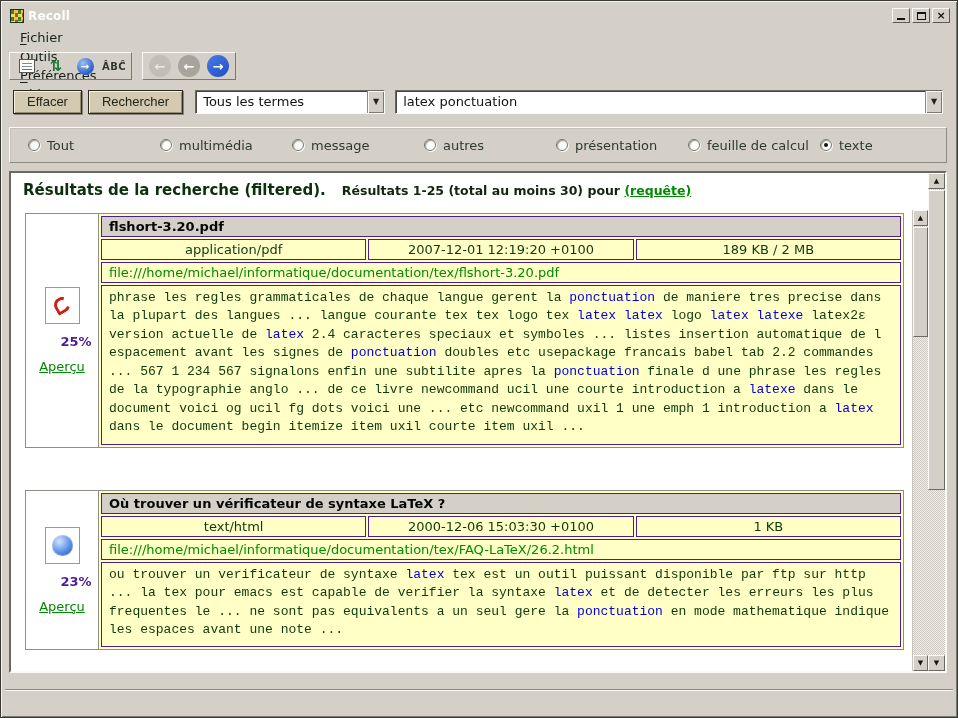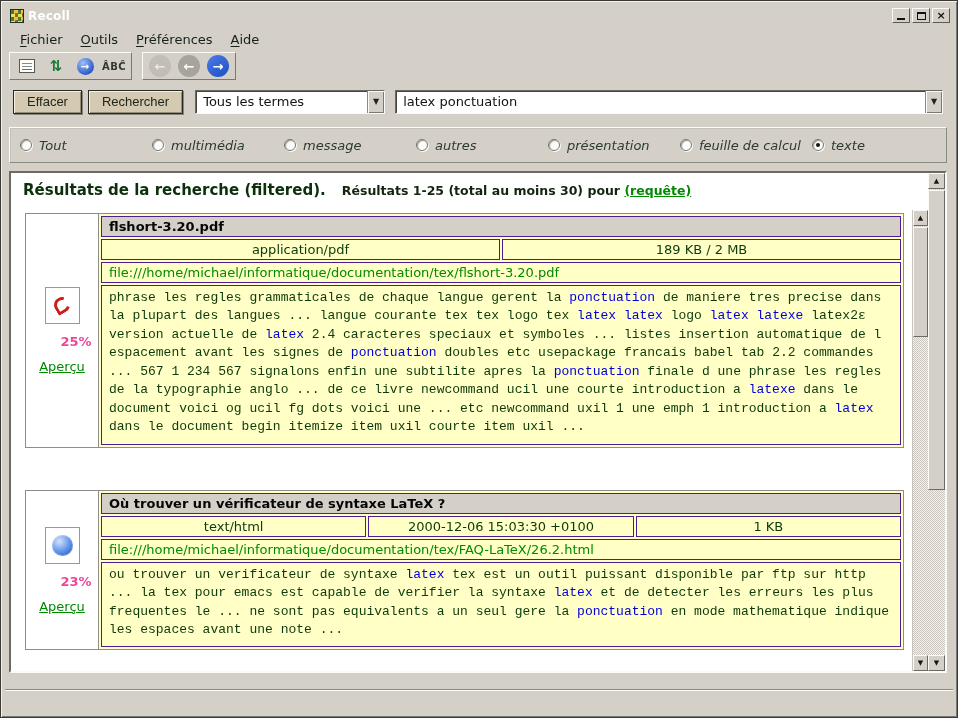--- a/index.html
+++ b/index.html
@@ -28,21 +28,21 @@
   .wbtn {
     width:18px; height:15px; margin-left:2px; background:#d4d0c8;
     border:1px solid; border-color:#fbfaf6 #5a5a52 #5a5a52 #fbfaf6;
     display:flex; align-items:center; justify-content:center;
   }
   .glyph-min { width:8px; height:2px; background:#111; margin-top:7px; }
   .glyph-max { width:9px; height:8px; border:1px solid #111; border-top-width:2px; }
   .glyph-cls { font-size:11px; font-weight:bold; line-height:11px; color:#111; }
 
   
-  .menubar { position:absolute; left:4px; right:4px; top:27px; height:21px; display:flex; align-items:flex-end; padding-left:6px; }
+  .menubar { position:absolute; left:4px; right:4px; top:27px; height:21px; display:flex; align-items:flex-start; padding-left:6px;flex-direction:column; }
   .menu-item { padding:2px 9px; font-size:13px; color:#15201a; }
   .menu-item u { text-underline-offset:2px; }
 
   
   .toolbar { position:absolute; left:8px; top:50px; height:30px; display:flex; align-items:center; }
   .tgroup {
     display:inline-flex; align-items:center; gap:3px; padding:2px 4px; height:28px; margin-right:10px;
     border:1px solid; border-color:#fbfaf6 #7a7a72 #7a7a72 #fbfaf6;
   }
   .tbtn { width:26px; height:24px; display:flex; align-items:center; justify-content:center; }
@@ -81,21 +81,21 @@
     width:17px; background:#d4d0c8; border-left:1px solid #8a8a82;
     box-shadow: inset 1px 1px 0 #fbfaf6, inset -1px -1px 0 #7a7a72;
     display:flex; align-items:center; justify-content:center; font-size:8px; color:#222;
   }
 
   
   .catbar {
     position:absolute; left:8px; right:10px; top:126px; height:36px;
     border:1px solid; border-color:#fbfaf6 #8a8a82 #8a8a82 #fbfaf6;
     box-shadow: inset 1px 1px 0 #c6c2ba;
-    display:flex; align-items:center; padding:0 10px;font-style:italic;
+    display:flex; align-items:center; padding:0 18px;
   }
   .cat { display:flex; align-items:center; gap:7px; width:132px; }
   .cat:last-child { width:auto; }
   .radio {
     width:12px; height:12px; border-radius:50%; background:#fdfdfb; position:relative; flex:0 0 auto;
     border:1px solid #76766e;
     box-shadow: inset 1px 1px 1px rgba(90,90,80,0.6), 1px 1px 0 #fbfaf6;
   }
   .radio.checked::after { content:""; position:absolute; left:3px; top:3px; width:4px; height:4px; border-radius:50%; background:#15150f; }
   .cat-label { font-size:13px; color:#2c3a30; }
@@ -111,21 +111,21 @@
   .res-title { display:inline; font-size:15px; font-weight:bold; color:#0c300c; }
   .res-summary { font-size:12.5px; font-weight:bold; color:#13240f; margin-left:12px; }
   .res-query-link { color:#008a00; text-decoration:underline; cursor:pointer; }
 
   .result { display:flex; margin:0 2px 0 4px; border:1px solid #8e8e86; background:#fff; }
   .result.first { margin-bottom:42px; }
   .res-left { width:72px; display:flex; flex-direction:column; align-items:center; justify-content:center; gap:10px; padding:8px 0; }
   .fileicon { width:35px; height:37px; background:#fff; border:1px solid #9a9a92; display:flex; align-items:center; justify-content:center; }
   .pdf-swirl { width:16px; height:16px; border:3px solid #cc1f1a; border-right-color:transparent; border-radius:50% 50% 50% 10%; transform:rotate(-30deg); }
   .html-sphere { width:21px; height:21px; border-radius:50%; background:radial-gradient(circle at 35% 30%, #d4e4ff 0%, #5a8ee8 55%, #1a4aa8 100%); box-shadow: inset 0 0 0 1px rgba(255,255,255,0.25); }
-  .relevance { font-weight:bold; color:#ec4899; font-size:13px;margin-left:28px; }
+  .relevance { font-weight:bold; color:#4c1d95; font-size:13px;margin-left:28px; }
   .preview-link { color:#008a00; text-decoration:underline; font-size:13px; cursor:pointer; }
 
   .rtable { flex:1; background:#ffffc6; border-left:1px solid #8e8e86; padding:2px; display:flex; flex-direction:column; gap:2px; }
   .rcell { border:1px solid #4c1d95; padding:2px 7px; font-size:13px; color:#0c3a0c; }
   .rcell.head { background:#d4d0c8; font-weight:bold; color:#050505; }
   .rmeta { display:flex; gap:2px; }
   .rmeta .rcell { flex:1; text-align:center; }
   .rurl a { color:#008a00; cursor:pointer; }
   .rabs { line-height:1.42; padding:3px 7px 7px;font-family:Liberation Mono, monospace; }
   .hl { color:#0000dd; }
@@ -265,20 +265,21 @@
           <div class="fileicon">
               <span class="pdf-swirl"></span>
             </div>
           <div class="relevance">25%</div>
           <a class="preview-link">Aperçu</a>
         </div>
         <div class="rtable">
           <div class="rcell head">flshort-3.20.pdf</div>
           <div class="rmeta">
             <div class="rcell">application/pdf</div>
+            <div class="rcell">2007-12-01 12:19:20 +0100</div>
             <div class="rcell">189 KB / 2 MB</div>
           </div>
           <div class="rcell rurl">
             <a>file:///home/michael/informatique/documentation/tex/flshort-3.20.pdf</a>
           </div>
           <div class="rcell rabs"><span>phrase les regles grammaticales de chaque langue gerent la </span><span class="hl">ponctuation</span><span> de maniere tres precise dans la plupart des langues ... langue courante tex tex logo tex </span><span class="hl">latex latex</span><span> logo </span><span class="hl">latex latexe</span><span> latex2ε version actuelle de </span><span class="hl">latex</span><span> 2.4 caracteres speciaux et symboles ... listes insertion automatique de l espacement avant les signes de </span><span class="hl">ponctuation</span><span> doubles etc usepackage francais babel tab 2.2 commandes ... 567 1 234 567 signalons enfin une subtilite apres la </span><span class="hl">ponctuation</span><span> finale d une phrase les regles de la typographie anglo ... de ce livre newcommand ucil une courte introduction a </span><span class="hl">latexe</span><span> dans le document voici og ucil fg dots voici une ... etc newcommand uxil 1 une emph 1 introduction a </span><span class="hl">latex</span><span> dans le document begin itemize item uxil courte item uxil ...</span></div>
         </div>
       </div>
 
       <div class="result">

